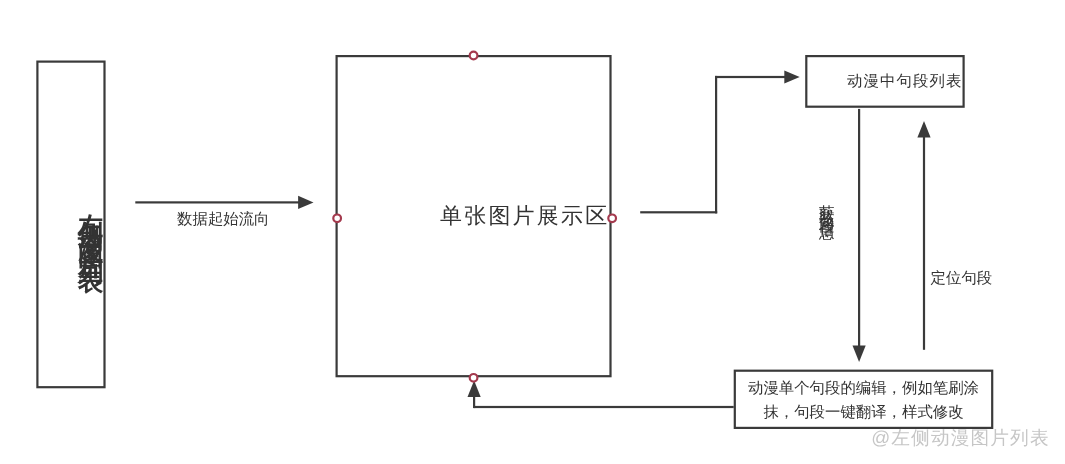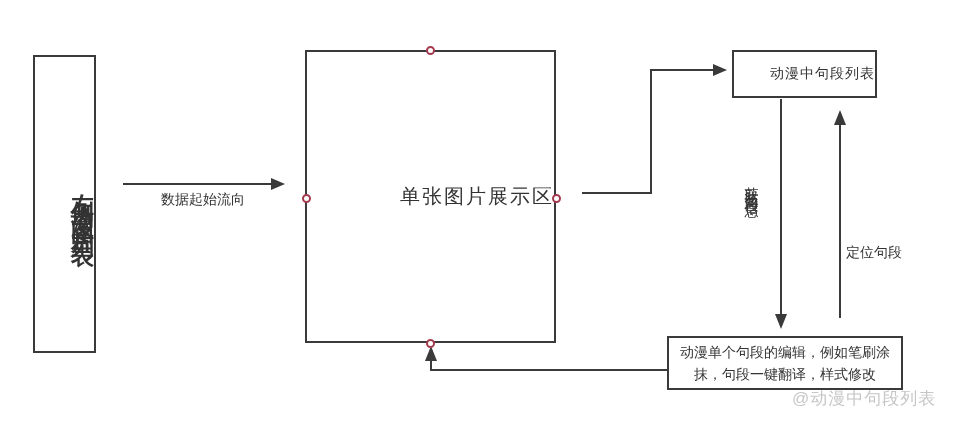--- a/index.html
+++ b/index.html
@@ -94,15 +94,15 @@
   <div class="label" style="left:846px;top:196px;margin-top:48px;">定位句段</div>
 
   <div class="box" id="bottom-box">
     <span>动漫单个句段的编辑，例如笔刷涂抹，句段一键翻译，样式修改</span>
   </div>
 
   <div class="hline" style="left:431px;top:369px;width:236px;"></div>
   <div class="vline" style="left:430px;top:359px;height:12px;"></div>
   <div class="arrowhead ah-up" style="left:425px;top:346px;"></div>
 
-  <div id="watermark">@动漫中句段列表</div>
+  <div id="watermark">@左侧动漫图片列表</div>
 
 </div>
 
 </body></html>

